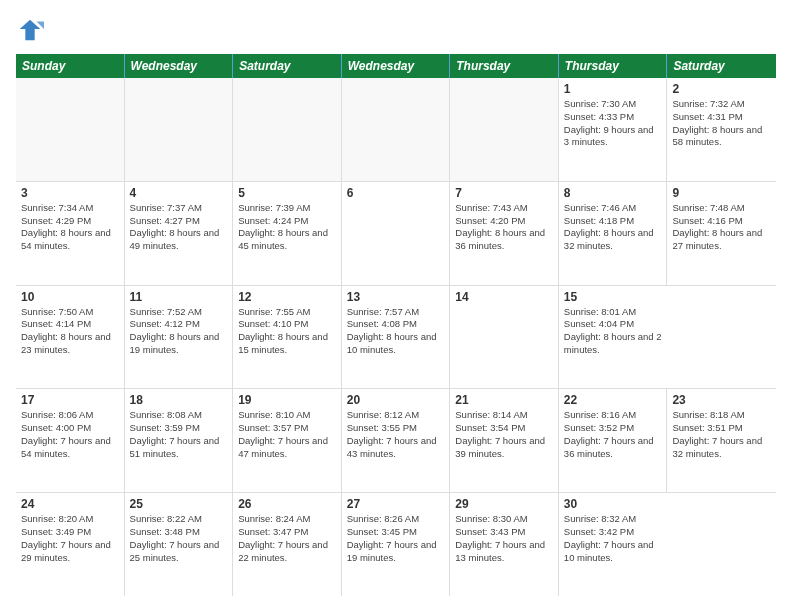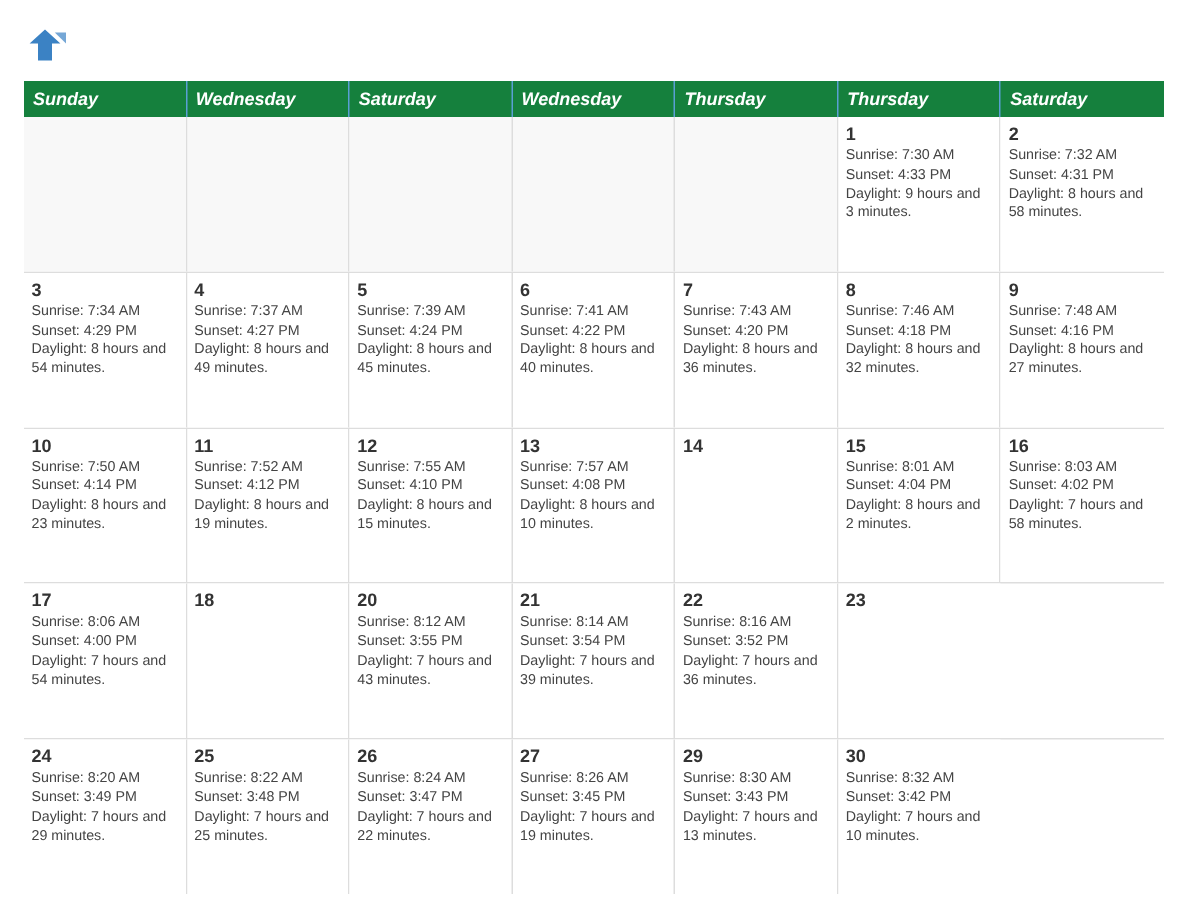--- a/index.html
+++ b/index.html
@@ -168,21 +168,20 @@
           <div class="cal-cell">
             <span class="day-num">4</span>
             <div class="day-detail">Sunrise: 7:37 AM<br>Sunset: 4:27 PM<br>Daylight: 8 hours and 49 minutes.</div>
           </div>
           <div class="cal-cell">
             <span class="day-num">5</span>
             <div class="day-detail">Sunrise: 7:39 AM<br>Sunset: 4:24 PM<br>Daylight: 8 hours and 45 minutes.</div>
           </div>
           <div class="cal-cell">
             <span class="day-num">6</span>
-            <div class="day-detail">Sunrise: 7:41 AM<br>Sunset: 4:22 PM<br>Daylight: 8 hours and 40 minutes.</div>
           </div>
           <div class="cal-cell">
             <span class="day-num">7</span>
             <div class="day-detail">Sunrise: 7:43 AM<br>Sunset: 4:20 PM<br>Daylight: 8 hours and 36 minutes.</div>
           </div>
           <div class="cal-cell">
             <span class="day-num">8</span>
             <div class="day-detail">Sunrise: 7:46 AM<br>Sunset: 4:18 PM<br>Daylight: 8 hours and 32 minutes.</div>
           </div>
           <div class="cal-cell">
@@ -207,47 +206,49 @@
             <span class="day-num">13</span>
             <div class="day-detail">Sunrise: 7:57 AM<br>Sunset: 4:08 PM<br>Daylight: 8 hours and 10 minutes.</div>
           </div>
           <div class="cal-cell">
             <span class="day-num">14</span>
           </div>
           <div class="cal-cell">
             <span class="day-num">15</span>
             <div class="day-detail">Sunrise: 8:01 AM<br>Sunset: 4:04 PM<br>Daylight: 8 hours and 2 minutes.</div>
           </div>
-          <div class="cal-cell">
-            <span class="day-num">16</span>
-            <div class="day-detail">Sunrise: 8:03 AM<br>Sunset: 4:02 PM<br>Daylight: 7 hours and 58 minutes.</div>
-          </div>
         </div>
         <div class="cal-row">
           <div class="cal-cell">
             <span class="day-num">17</span>
             <div class="day-detail">Sunrise: 8:06 AM<br>Sunset: 4:00 PM<br>Daylight: 7 hours and 54 minutes.</div>
           </div>
           <div class="cal-cell">
             <span class="day-num">18</span>
+            <div class="day-detail">Sunrise: 8:08 AM<br>Sunset: 3:59 PM<br>Daylight: 7 hours and 51 minutes.</div>
+          </div>
+          <div class="cal-cell">
+            <span class="day-num">19</span>
+            <div class="day-detail">Sunrise: 8:10 AM<br>Sunset: 3:57 PM<br>Daylight: 7 hours and 47 minutes.</div>
           </div>
           <div class="cal-cell">
             <span class="day-num">20</span>
             <div class="day-detail">Sunrise: 8:12 AM<br>Sunset: 3:55 PM<br>Daylight: 7 hours and 43 minutes.</div>
           </div>
           <div class="cal-cell">
             <span class="day-num">21</span>
             <div class="day-detail">Sunrise: 8:14 AM<br>Sunset: 3:54 PM<br>Daylight: 7 hours and 39 minutes.</div>
           </div>
           <div class="cal-cell">
             <span class="day-num">22</span>
             <div class="day-detail">Sunrise: 8:16 AM<br>Sunset: 3:52 PM<br>Daylight: 7 hours and 36 minutes.</div>
           </div>
           <div class="cal-cell">
             <span class="day-num">23</span>
+            <div class="day-detail">Sunrise: 8:18 AM<br>Sunset: 3:51 PM<br>Daylight: 7 hours and 32 minutes.</div>
           </div>
         </div>
         <div class="cal-row">
           <div class="cal-cell">
             <span class="day-num">24</span>
             <div class="day-detail">Sunrise: 8:20 AM<br>Sunset: 3:49 PM<br>Daylight: 7 hours and 29 minutes.</div>
           </div>
           <div class="cal-cell">
             <span class="day-num">25</span>
             <div class="day-detail">Sunrise: 8:22 AM<br>Sunset: 3:48 PM<br>Daylight: 7 hours and 25 minutes.</div>

